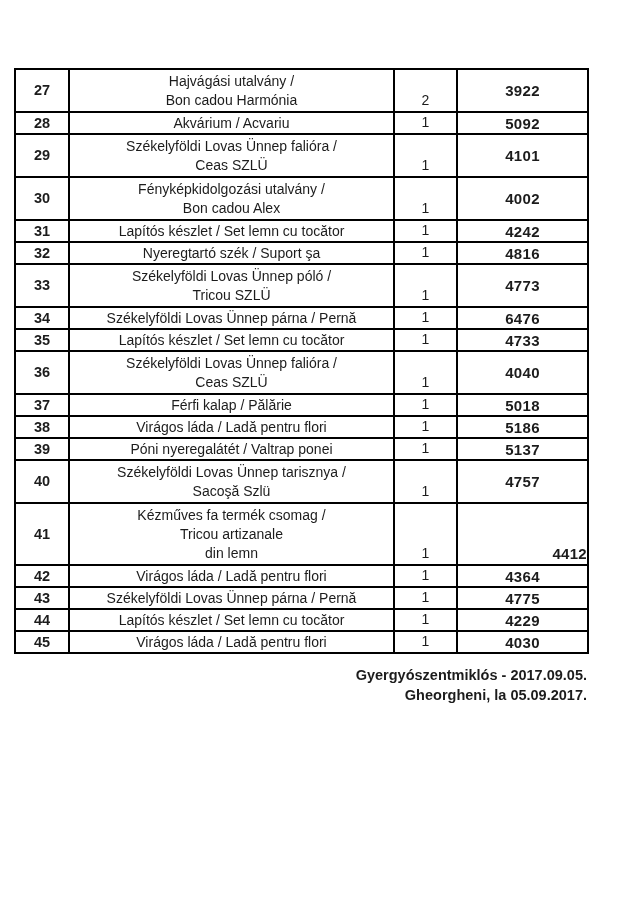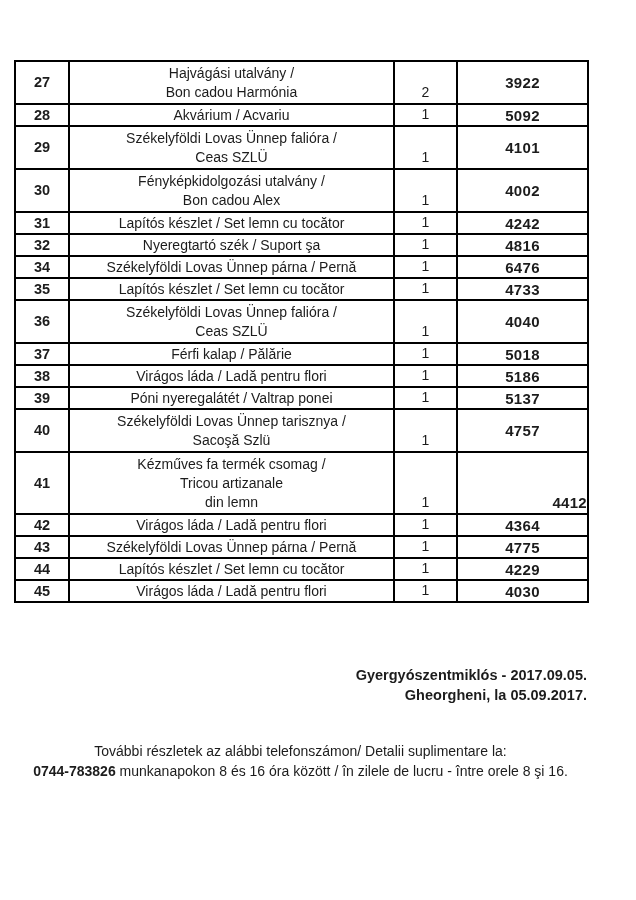--- a/index.html
+++ b/index.html
@@ -12,21 +12,21 @@
     width: 636px;
     height: 900px;
     background: #ffffff;
     font-family: "Liberation Sans", sans-serif;
     color: #1c1c1c;
     overflow: hidden;
   }
   table.items-table {
     position: absolute;
     left: 14px;
-    top: 60px;
+    top: 68px;
     width: 573px;
     border-collapse: collapse;
     table-layout: fixed;
     padding-left: 11px;
   }
   .items-table td {
     border: 2px solid #000000;
     padding: 0;
     text-align: center;
     vertical-align: middle;
@@ -137,20 +137,29 @@
           <td class="cell-code">4242</td>
         </tr>
         <tr class="lines1">
           <td class="cell-num">32</td>
           <td class="cell-name">
             <div>Nyeregtartó szék / Suport şa</div>
           </td>
           <td class="cell-qty">1</td>
           <td class="cell-code">4816</td>
         </tr>
+        <tr class="lines2">
+          <td class="cell-num">33</td>
+          <td class="cell-name">
+            <div>Székelyföldi Lovas Ünnep póló /</div>
+            <div>Tricou SZLÜ</div>
+          </td>
+          <td class="cell-qty">1</td>
+          <td class="cell-code">4773</td>
+        </tr>
         <tr class="lines1">
           <td class="cell-num">34</td>
           <td class="cell-name">
             <div>Székelyföldi Lovas Ünnep párna / Pernă</div>
           </td>
           <td class="cell-qty">1</td>
           <td class="cell-code">6476</td>
         </tr>
         <tr class="lines1">
           <td class="cell-num">35</td>
@@ -245,18 +254,14 @@
           <td class="cell-code">4030</td>
         </tr>
       </tbody>
   </table>
 
   <div class="date-block">
     <div>Gyergyószentmiklós - 2017.09.05.</div>
     <div>Gheorgheni, la 05.09.2017.</div>
   </div>
 
-  <div class="info-block">
-    <div>További részletek az alábbi telefonszámon/ Detalii suplimentare la:</div>
-    <div><span class="phone">0744-783826</span><span> munkanapokon 8 és 16 óra között / în zilele de lucru - între orele 8 şi 16.</span></div>
-  </div>
 
 </div>
 
 </body></html>

